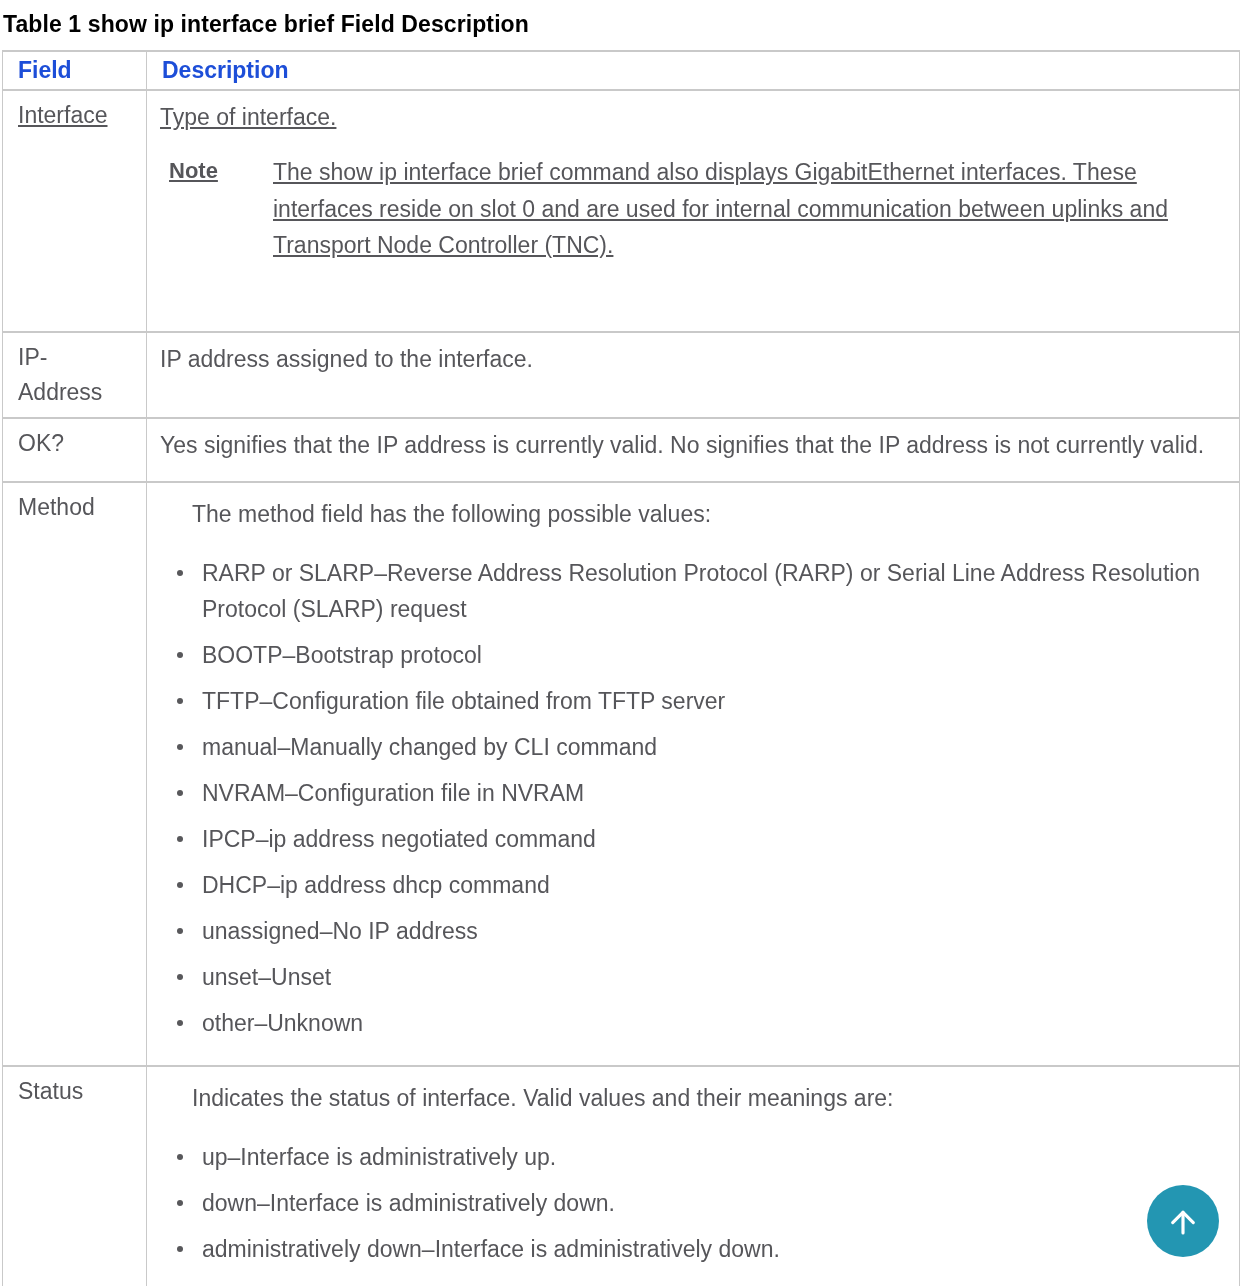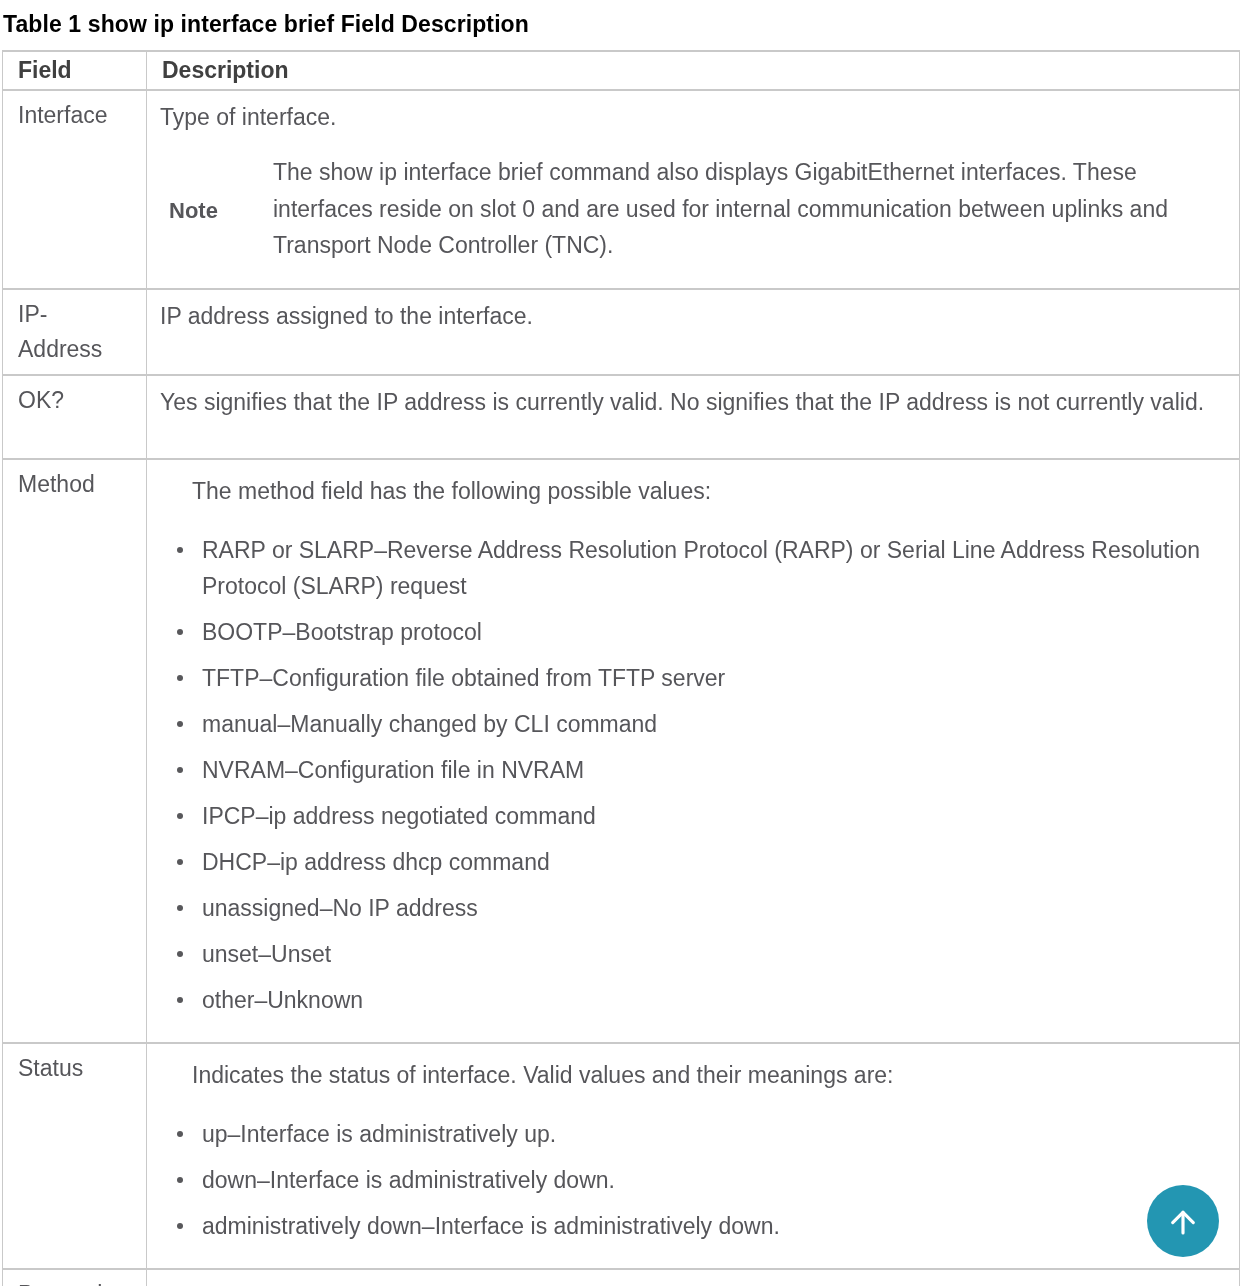--- a/index.html
+++ b/index.html
@@ -33,21 +33,21 @@
     border-bottom: 2px solid #c9c9c9;
     border-left: 1px solid #c9c9c9;
     border-right: 1px solid #c9c9c9;
     vertical-align: top;
     text-align: left;
     font-size: 23px;
   }
   thead tr { height: 37px; }
   th {
     font-weight: bold;
-    color: #404040;
+    color: #1d4ed8;
     padding: 4px 10px 4px 15px;
     line-height: 29px;
   }
   td.field {
     padding: 7px 18px 7px 15px;
     line-height: 35px;
   }
   td.desc {
     padding: 8px 12px 14px 13px;
     line-height: 37px;
@@ -61,21 +61,20 @@
     display: flex;
     margin: 18px 0 0 9px;
   }
   .note-label {
     font-weight: bold;
     font-size: 22px;
     width: 104px;
     flex: 0 0 104px;
     line-height: 30px;
     padding-top: 2px;
-    margin-top: 40px;
   }
   .note-text {
     flex: 1;
     line-height: 36.5px;
   }
 
   
   ul.bullets { margin: 22px 0 0 0; padding: 0; list-style: none; }
   ul.bullets li {
     position: relative;
@@ -86,23 +85,23 @@
   ul.bullets li::before {
     content: "";
     position: absolute;
     left: 17px; top: 15px;
     width: 6px; height: 6px;
     border-radius: 50%;
     background: #58585b;
   }
 
   
-  tbody tr:nth-child(1) { height: 199px; }
+  tbody tr:nth-child(1) { height: 242px; text-decoration: underline; }
   tbody tr:nth-child(2) { height: 77px; border-radius: 26px; }
-  tbody tr:nth-child(3) { height: 84px; }
+  tbody tr:nth-child(3) { height: 64px; }
   tbody tr:nth-child(4) { height: 578px; }
   tbody tr:nth-child(5) { height: 223px; }
   tbody tr:nth-child(6) { height: 55px; }
 
   
   .back-top {
     position: absolute;
     left: 1147px; top: 1185px;
     width: 72px; height: 72px;
     border-radius: 50%;

